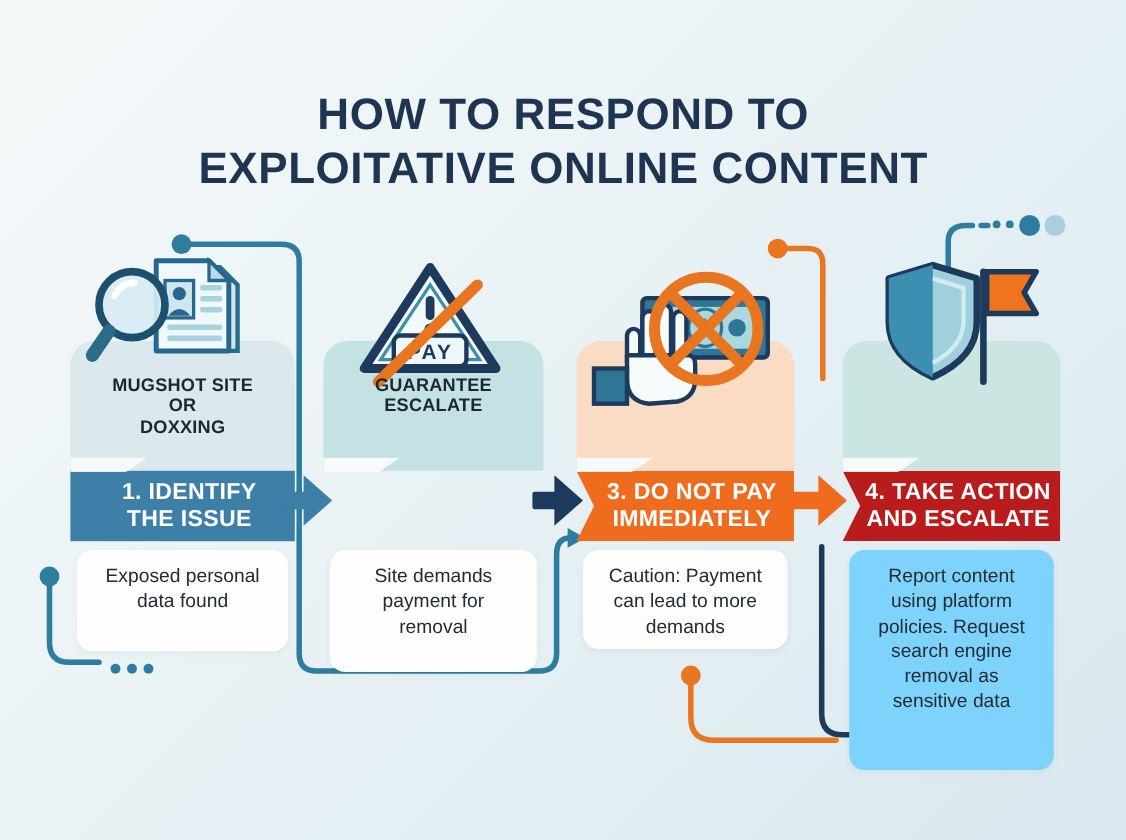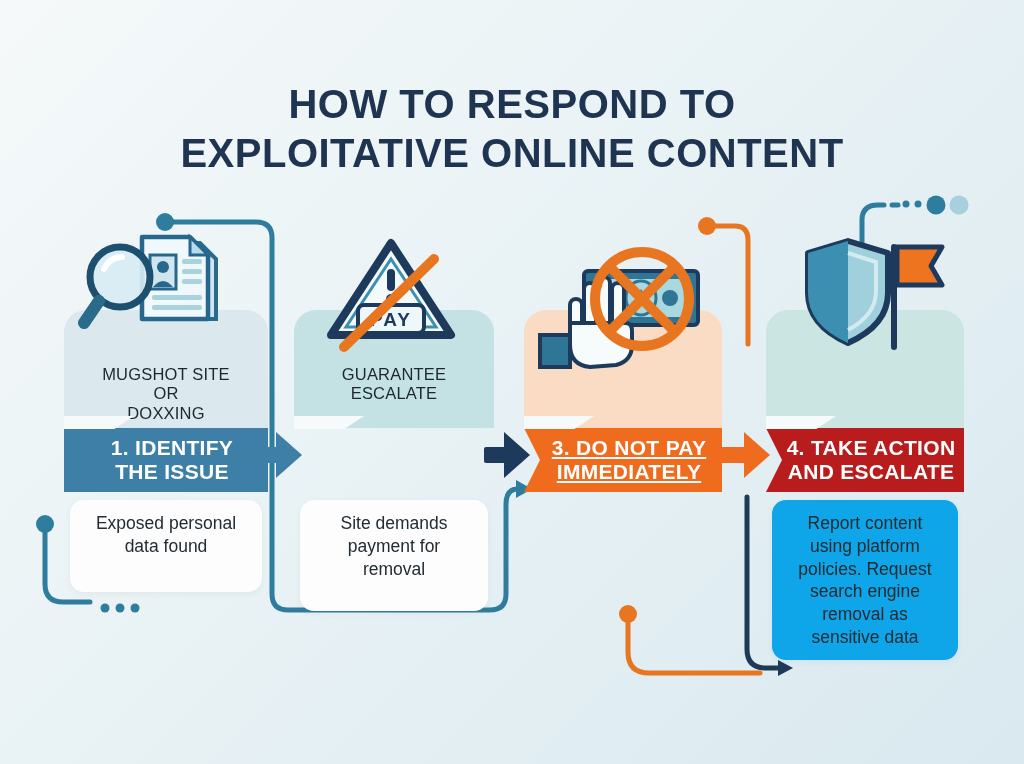--- a/index.html
+++ b/index.html
@@ -30,47 +30,47 @@
   .col1 .upper-card { background:#dbe8ee; }
   .col2 .upper-card { background:#c4e2e4; }
   .col3 .upper-card { background:#fadcc4; }
   .col4 .upper-card { background:#cbe5e3; }
   .tail {
     position:absolute; top:211px; left:0; width:70px; height:13px;
     background:#f6fafb; clip-path:polygon(0 0,100% 0,72% 100%,0 100%);
     z-index:3;
   }
   .caption {
-    position:absolute; top:160px; left:0; width:100%;
-    text-align:center; font-size:16.5px; font-weight:400;
+    position:absolute; top:136px; left:0; width:100%;
+    text-align:center; font-size:16.5px; font-weight:700;
     line-height:1.18; color:#1d2730; letter-spacing:.2px;
     white-space:pre-line; z-index:2;
   }
   .bar {
     position:absolute; left:0; top:223px; width:100%; height:64px;
     display:flex; align-items:center; justify-content:center;
     text-align:center; color:#ffffff;
     font-size:21px; font-weight:800; line-height:1.15;
     letter-spacing:.3px; white-space:pre-line; z-index:2;padding-left:12px;
   }
   .col1 .bar { background:#3d7fa6; }
   .col2 .bar { background:#1d3a5c; clip-path:polygon(0 0,100% 0,100% 100%,0 100%,16px 50%); }
-  .col3 .bar { background:#ef6c1f; clip-path:polygon(0 0,100% 0,100% 100%,0 100%,16px 50%);text-decoration:underline; }
+  .col3 .bar { background:#ef6c1f; clip-path:polygon(0 0,100% 0,100% 100%,0 100%,16px 50%); }
   .col4 .bar { background:#b91c1c; clip-path:polygon(0 0,100% 0,100% 100%,0 100%,16px 50%); }
   .body-card {
     position:absolute; left:6px; right:6px; top:295px;
     background:#fdfdfd; border-radius:14px;
     padding:12px 2px; text-align:center;
     font-size:17.5px; font-weight:500; line-height:1.3; color:#222c33;
     white-space:pre-line; box-shadow:0 2px 6px rgba(40,80,100,.06);
   }
   .col1 .body-card { height:92px; }
   .col2 .body-card { height:111px; }
   .col3 .body-card { height:90px; }
-  .col4 .body-card { height:160px; background:#0ea5e9; }
+  .col4 .body-card { height:200px; background:#7dd3fc; }
   .icon { position:absolute; z-index:2; }
   .col1 .icon { left:12px;  top:24px; }
   .col2 .icon { left:22px;  top:30px; }
   .col3 .icon { left:10px;  top:38px; }
   .col4 .icon { left:30px;  top:28px; }
   
   .flow-arrow { position:absolute; z-index:4; }
   .flow-arrow .stem { position:absolute; left:0; top:15px; height:16px; border-radius:2px; }
   .flow-arrow .head {
     position:absolute; top:0; width:0; height:0;
@@ -196,20 +196,23 @@
     <path d="M36,80 h56 q6,0 6,8 v14 q0,16 -16,20 l-26,2 q-20,-2 -20,-22 z" fill="#f6fbfc" stroke="#1d3a5c" stroke-width="4" stroke-linejoin="round"></path>
     <rect x="6" y="92" width="30" height="32" fill="#2f7595" stroke="#1d3a5c" stroke-width="4"></rect>
     <circle cx="108" cy="56" r="47" fill="none" stroke="#e8751f" stroke-width="10"></circle>
     <line x1="76" y1="24" x2="140" y2="88" stroke="#e8751f" stroke-width="10" stroke-linecap="round"></line>
     <line x1="140" y1="24" x2="76" y2="88" stroke="#e8751f" stroke-width="10" stroke-linecap="round"></line>
   </svg>
   <div class="tail"></div>
   <div class="caption"></div>
   <div class="bar">3. DO NOT PAY
 IMMEDIATELY</div>
+  <div class="body-card">Caution: Payment
+can lead to more
+demands</div>
 </div>
 
 <div class="col col4">
   <div class="upper-card"></div>
   <svg class="icon" width="150" height="122" viewBox="0 0 150 122">
     <path d="M52,8 L92,20 V60 Q92,92 52,110 Q12,92 12,60 V20 Z" fill="#9fd0dc" stroke="#1d3a5c" stroke-width="6" stroke-linejoin="round"></path>
     <path d="M52,8 L12,20 V60 Q12,92 52,110 Z" fill="#3c8fb0"></path>
     <path d="M52,20 L80,29 V58 Q80,82 52,97" fill="none" stroke="#e9f5f8" stroke-width="4" opacity="0.7"></path>
     <line x1="98" y1="14" x2="98" y2="114" stroke="#1d3a5c" stroke-width="6" stroke-linecap="round"></line>
     <path d="M101,14 H146 L135,33 L146,52 H101 Z" fill="#ee7420" stroke="#1d3a5c" stroke-width="5" stroke-linejoin="round"></path>

